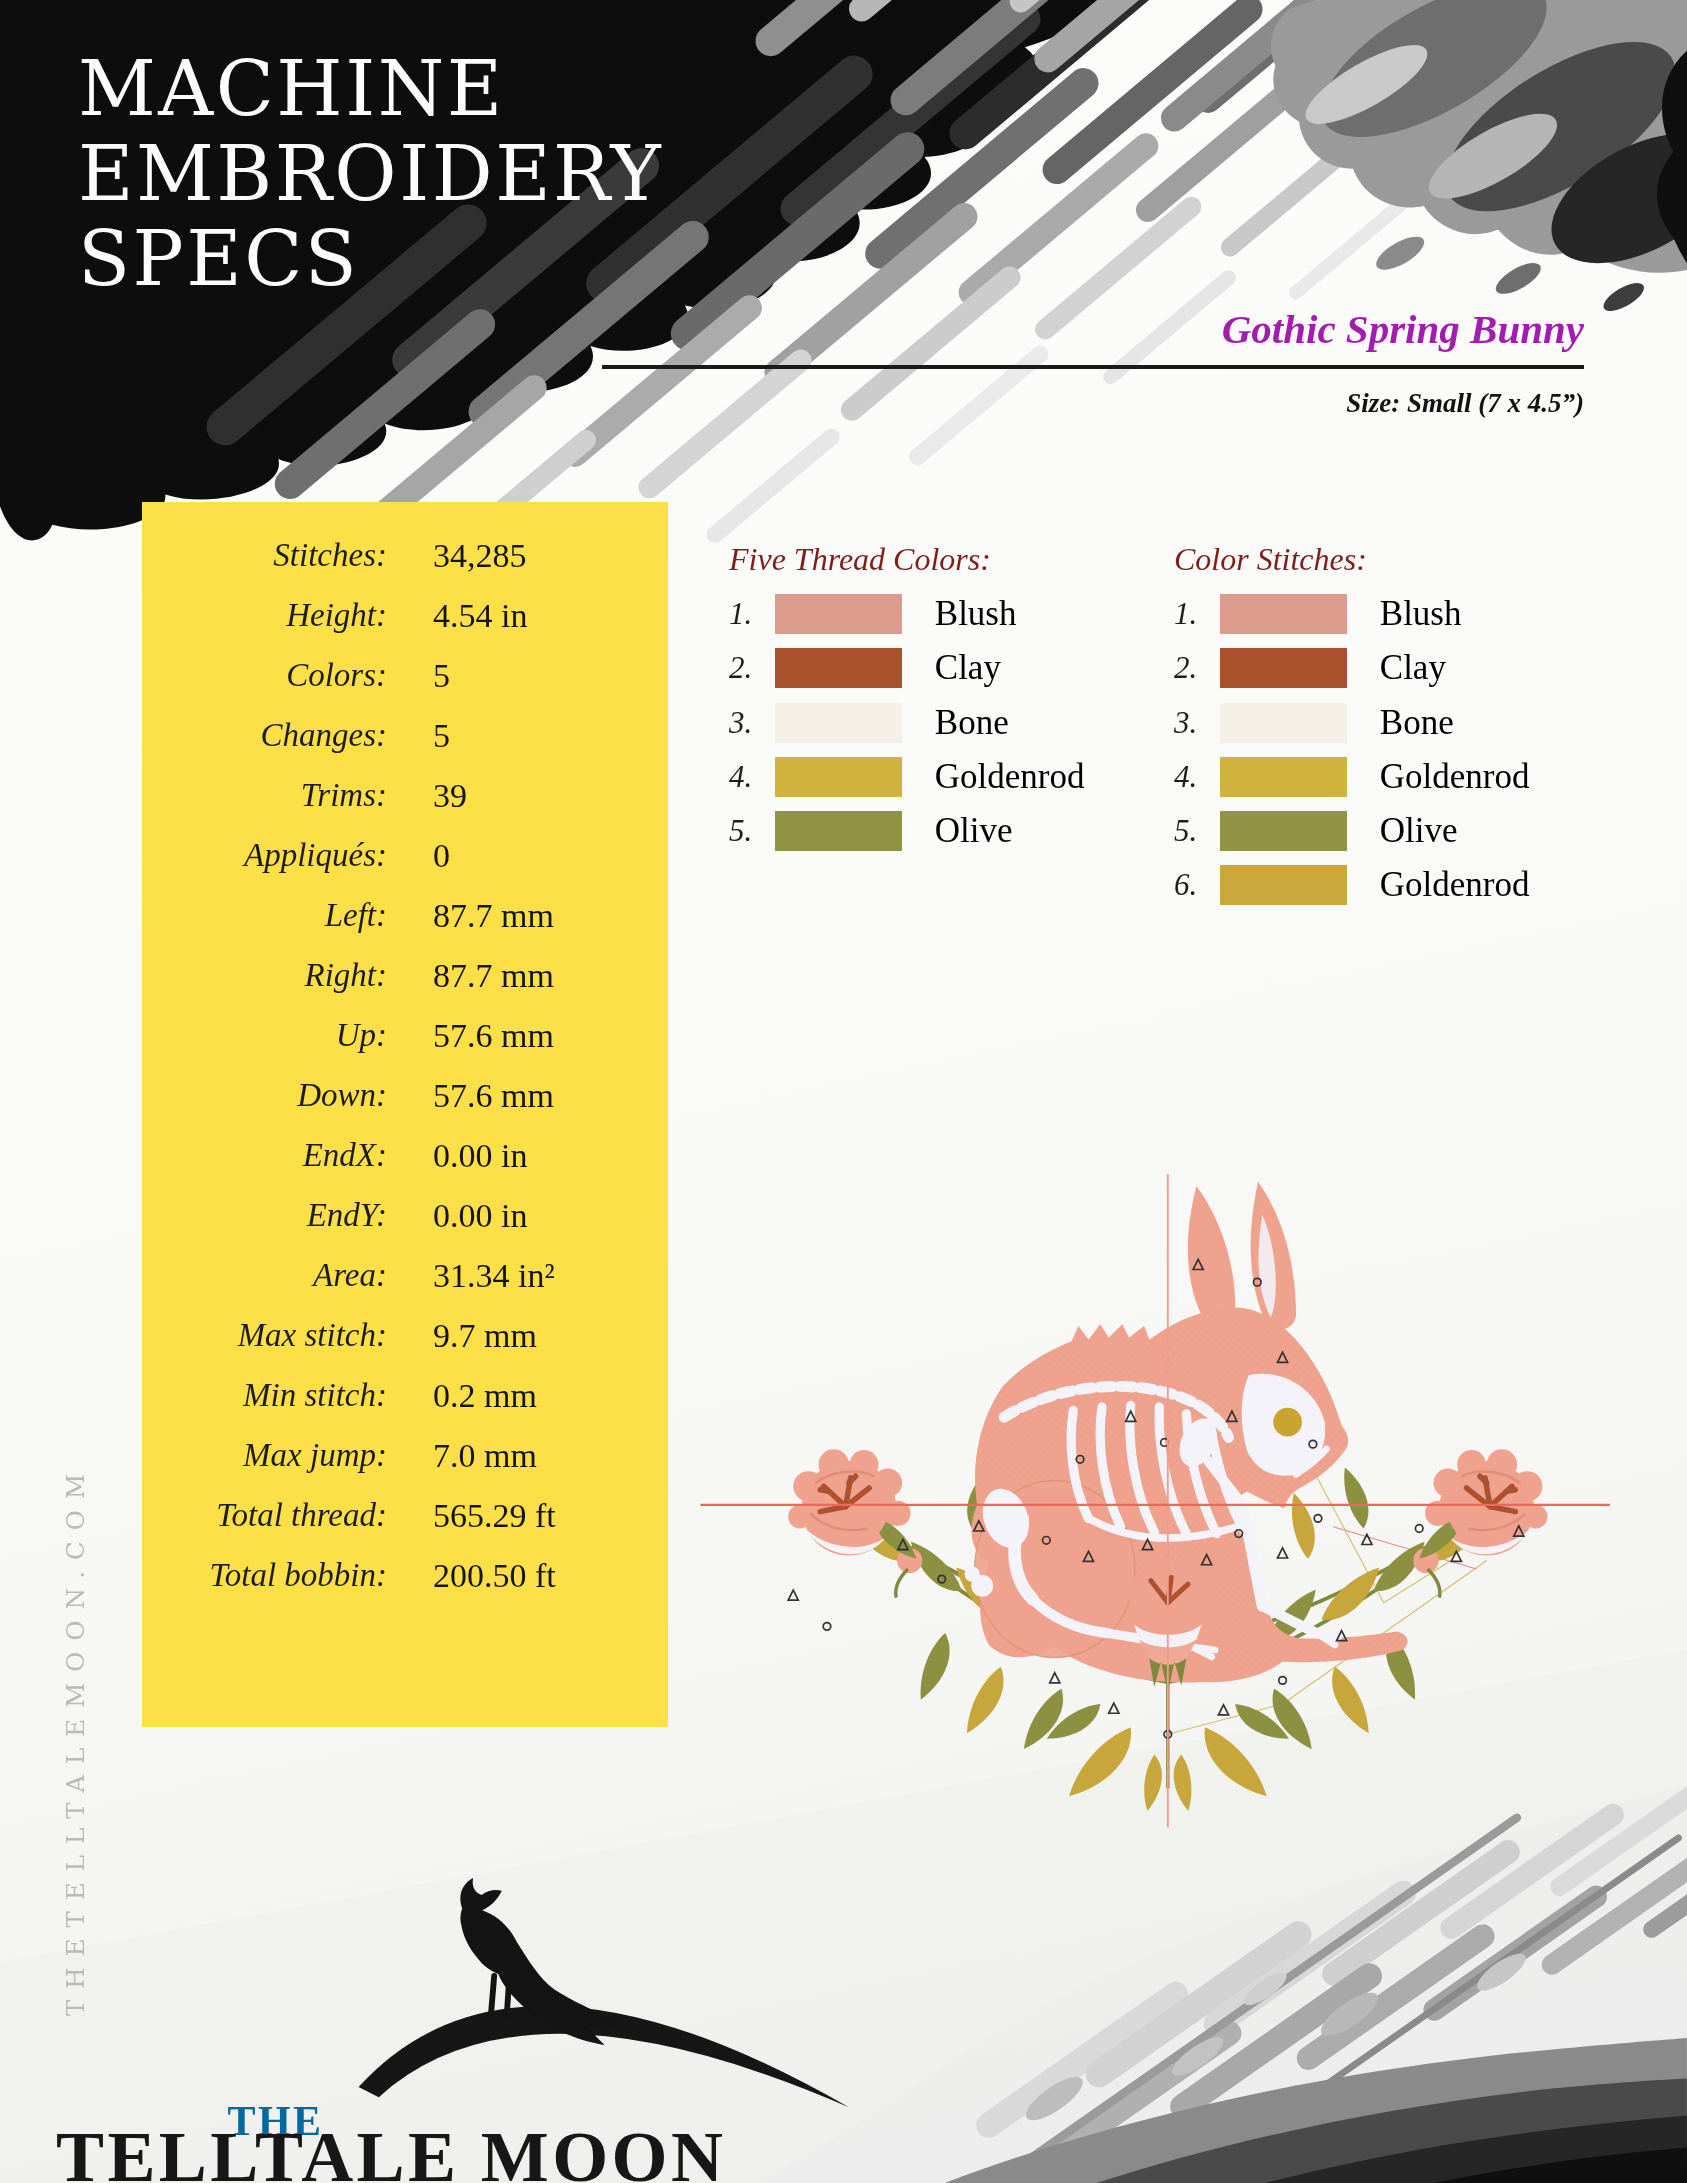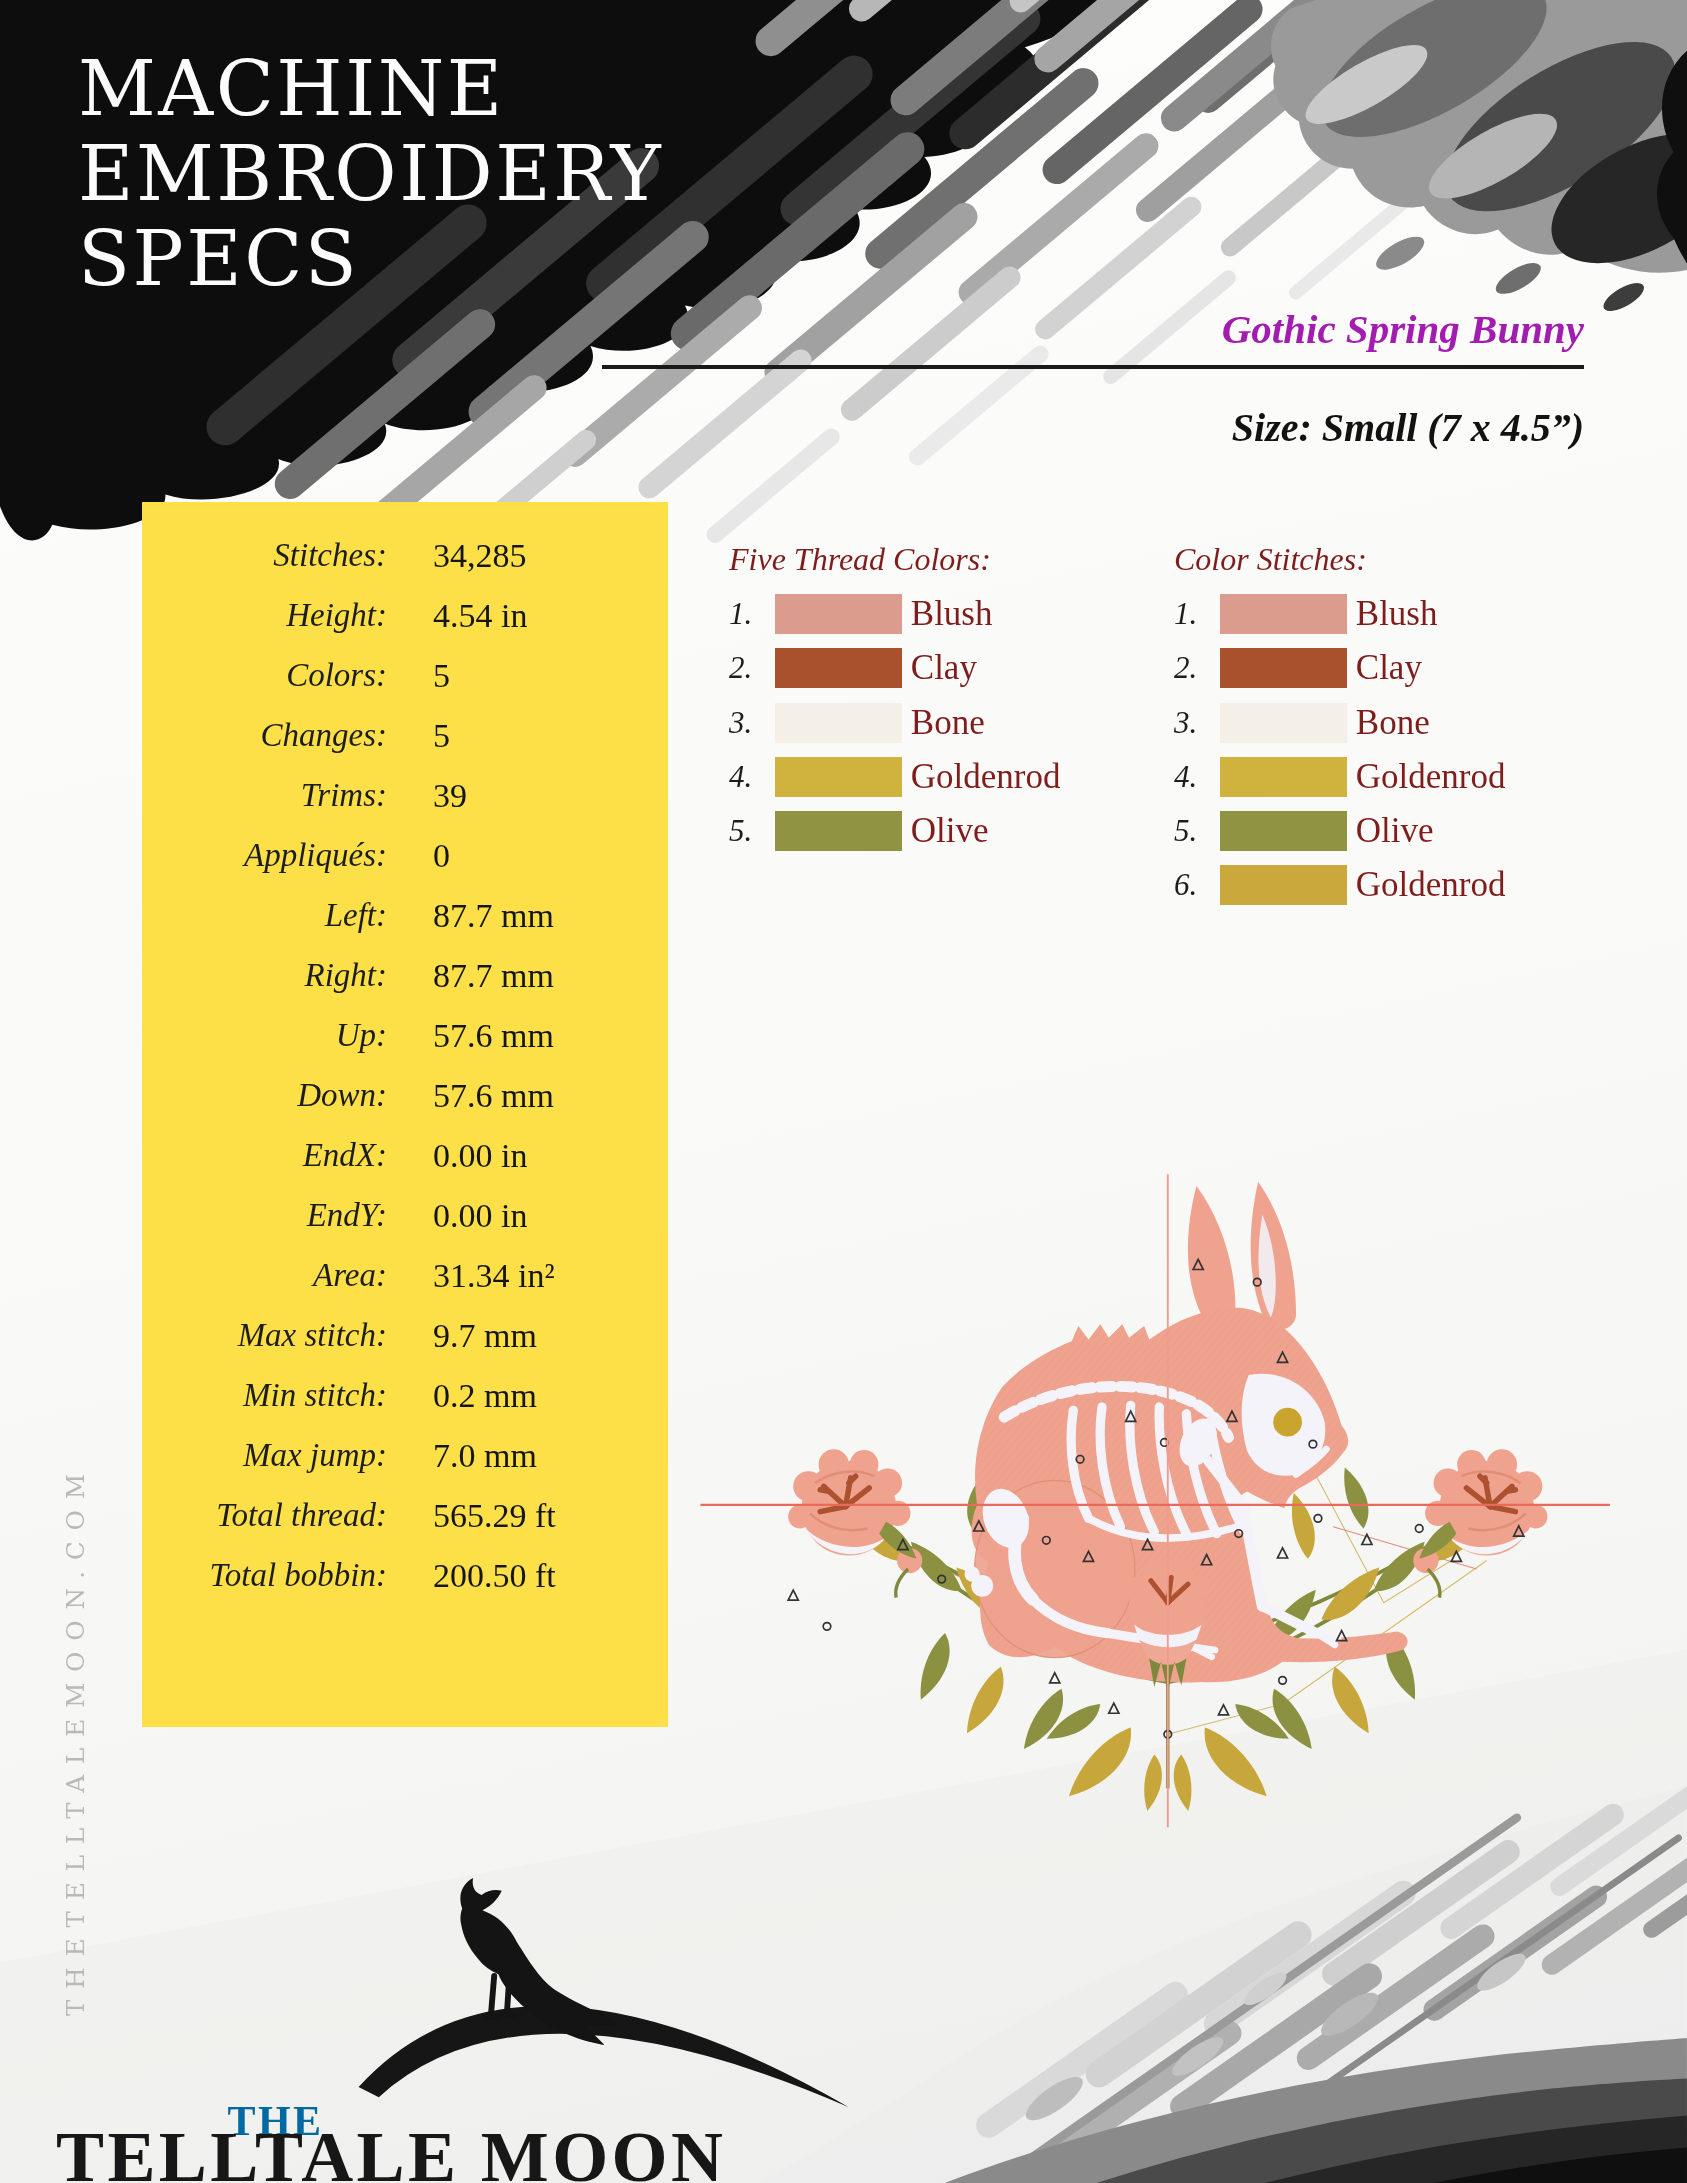--- a/index.html
+++ b/index.html
@@ -19,38 +19,38 @@
   
   .title{left:78px;top:46px;z-index:3;
     font-family:"DejaVu Serif",serif;font-size:76px;line-height:85px;
     color:#fcfcfc;letter-spacing:2.5px;font-weight:500;}
 
   
   .design-name{right:103px;top:305px;z-index:3;text-align:right;
     font-style:italic;font-weight:700;font-size:41px;color:#a21caf;}
   .header-rule{left:602px;top:365px;width:982px;height:4.2px;background:#1a1a1a;z-index:3;}
   .size-label{right:103px;top:388px;z-index:3;text-align:right;
-    font-style:italic;font-weight:700;font-size:40px;color:#121212;margin-top:16px;}
+    font-style:italic;font-weight:700;font-size:27px;color:#121212;}
 
   
   .specs-panel{left:142px;top:502px;width:526px;height:1225px;background:#fde047;z-index:2;
     padding-top:23.6px;box-sizing:border-box;}
   .srow{display:flex;align-items:center;height:60px;}
   .slabel{width:245px;text-align:right;font-style:italic;font-size:33px;color:#1d1d1d;flex:none;}
   .svalue{margin-left:46px;font-size:34px;color:#151515;white-space:nowrap;}
 
   
   .colblock{z-index:2;}
   .col-five{left:729px;top:540px;}
   .col-seq{left:1174px;top:540px;}
   .col-heading{font-style:italic;font-size:32px;line-height:39px;color:#7f1d1d;margin-bottom:15px;}
   .crowline{display:flex;align-items:center;height:40px;margin-bottom:14.3px;}
   .cnum{width:34px;font-style:italic;font-size:31px;color:#1d1d1d;flex:none;}
   .csw{width:127px;height:40px;margin-left:11.8px;flex:none;}
-  .cname{margin-left:9px;font-size:35px;color:#7f1d1d;white-space:nowrap;}
+  .cname{margin-left:33px;font-size:35px;color:#000000;white-space:nowrap;}
 
   
   .site-vert{left:61px;top:1358px;height:658px;width:39px;z-index:2;
     writing-mode:vertical-rl;transform:rotate(180deg);
     font-family:"DejaVu Serif",serif;font-size:24.5px;letter-spacing:11px;color:#b9b9b9;}
 
   
   .brand-the{left:223px;top:2097px;width:105px;text-align:center;z-index:3;
     font-weight:700;font-size:42px;letter-spacing:2.5px;color:#0369a1;}
   .brand-main{left:56px;top:2116px;width:675px;z-index:3;white-space:nowrap;

